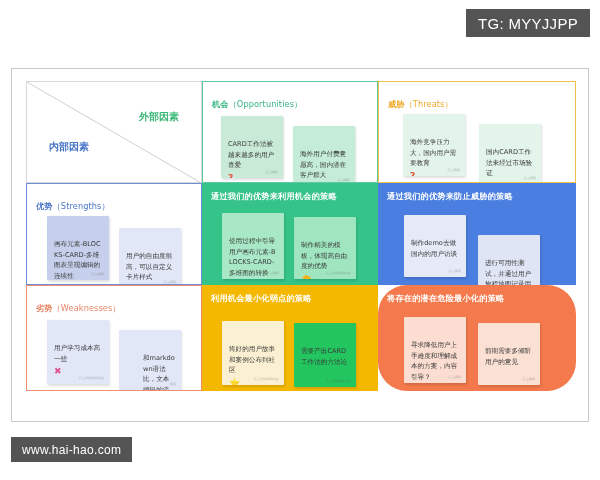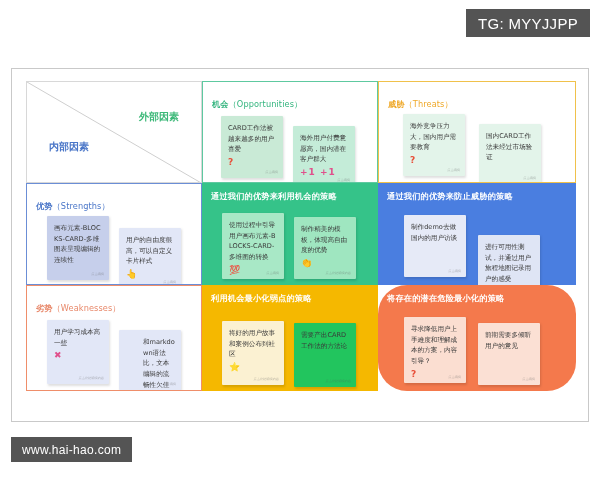--- a/index.html
+++ b/index.html
@@ -151,21 +151,21 @@
     position: absolute;
     box-sizing: border-box;
     border-radius: 1px;
     padding: 7px 6px 4px 7px;
     font-size: 6.6px;
     line-height: 1.62;
     color: #3a3a3a;
     box-shadow: 1px 1.5px 2.5px rgba(0,0,0,0.13);
     overflow: hidden;
   }
-  .note .txt { display: block; word-break: break-all; }
+  .note .txt { display: block; word-break: break-all; margin-top: 16px; }
   .note .badge {
     display: block;
     margin-top: 3px;
     font-size: 9px;
     line-height: 1;
     letter-spacing: 1px;
   }
   .note .foot {
     position: absolute;
     right: 5px;

